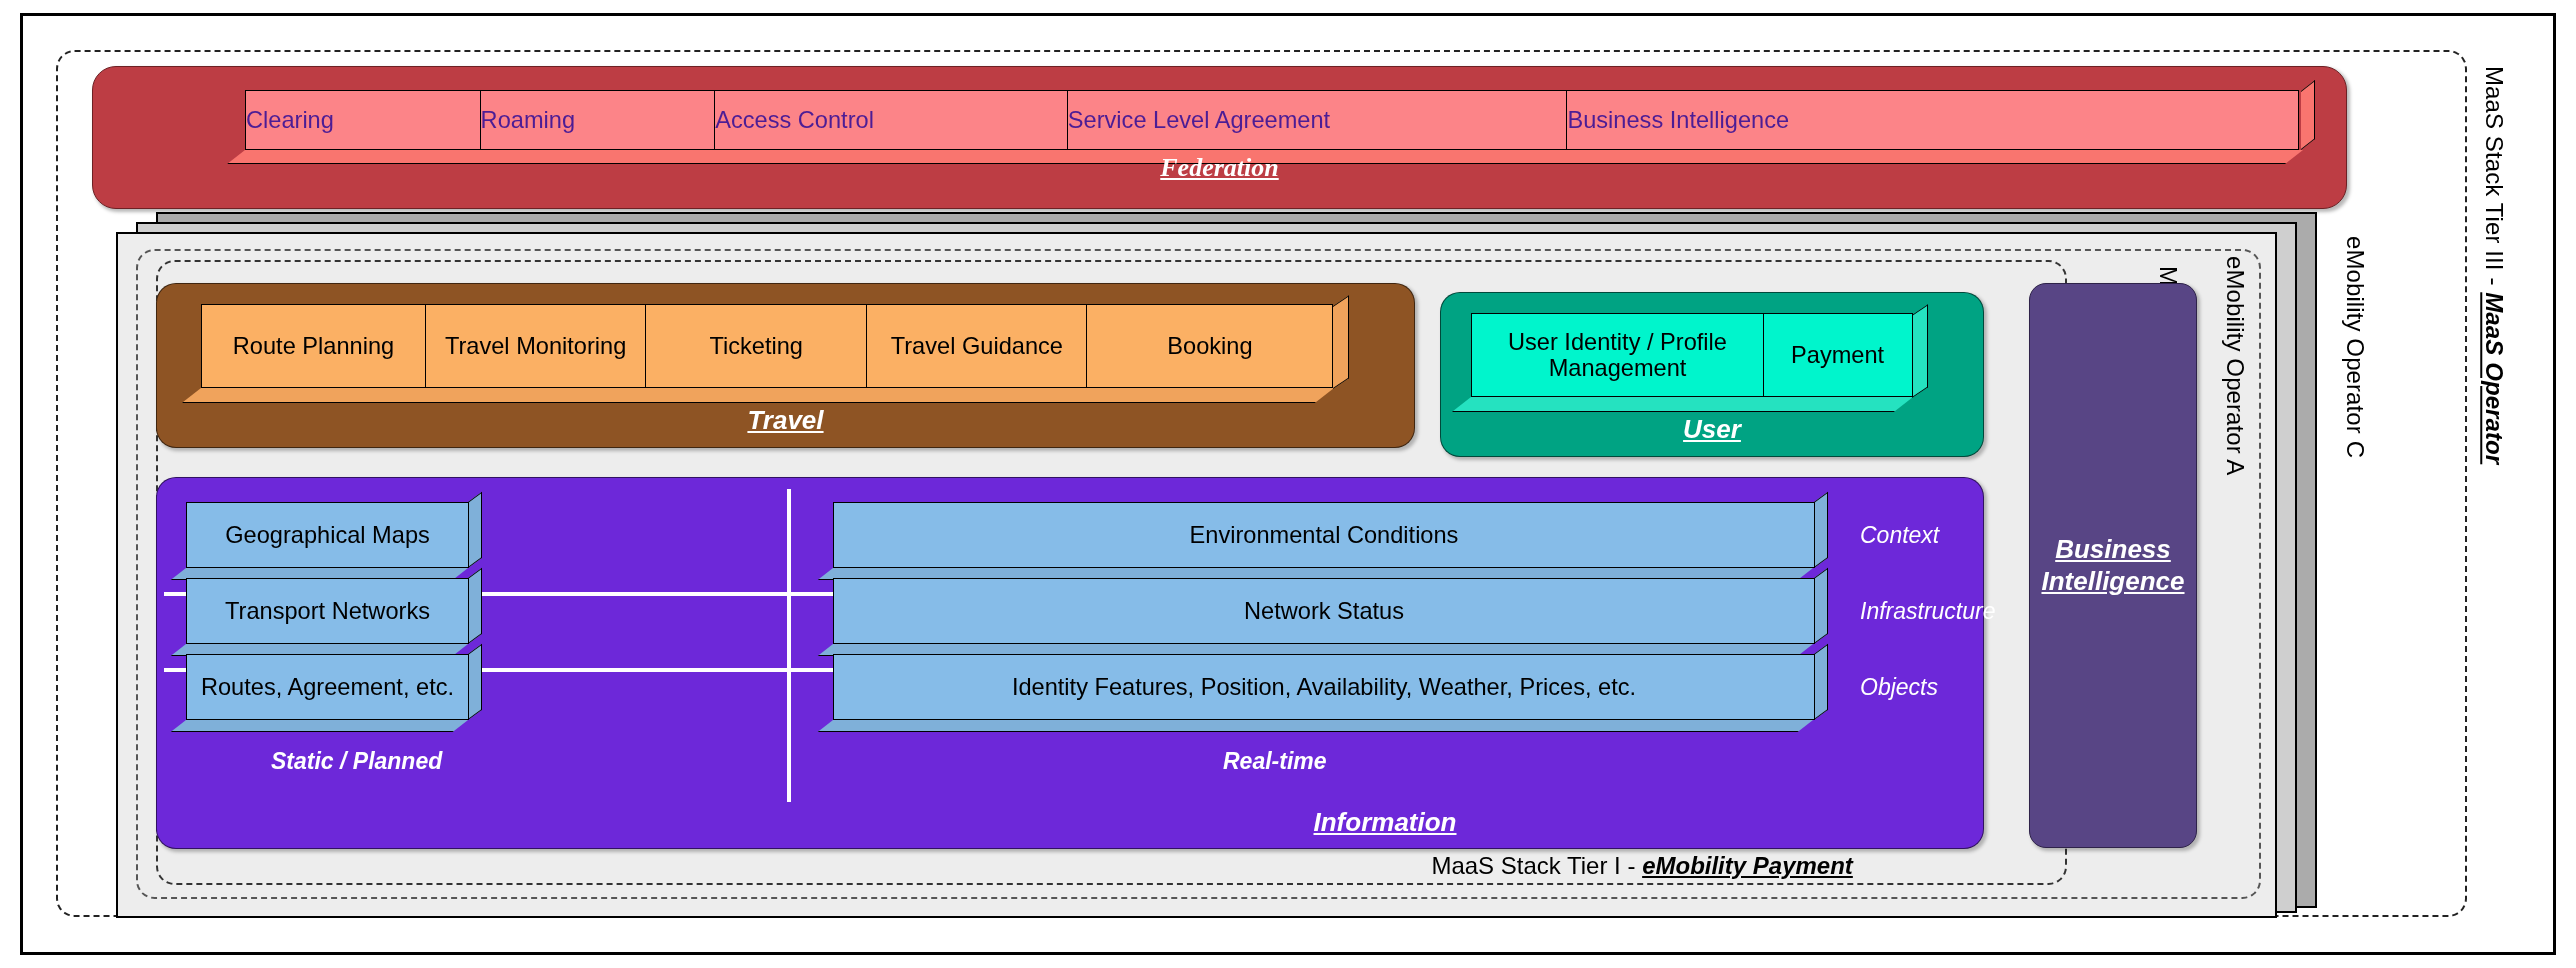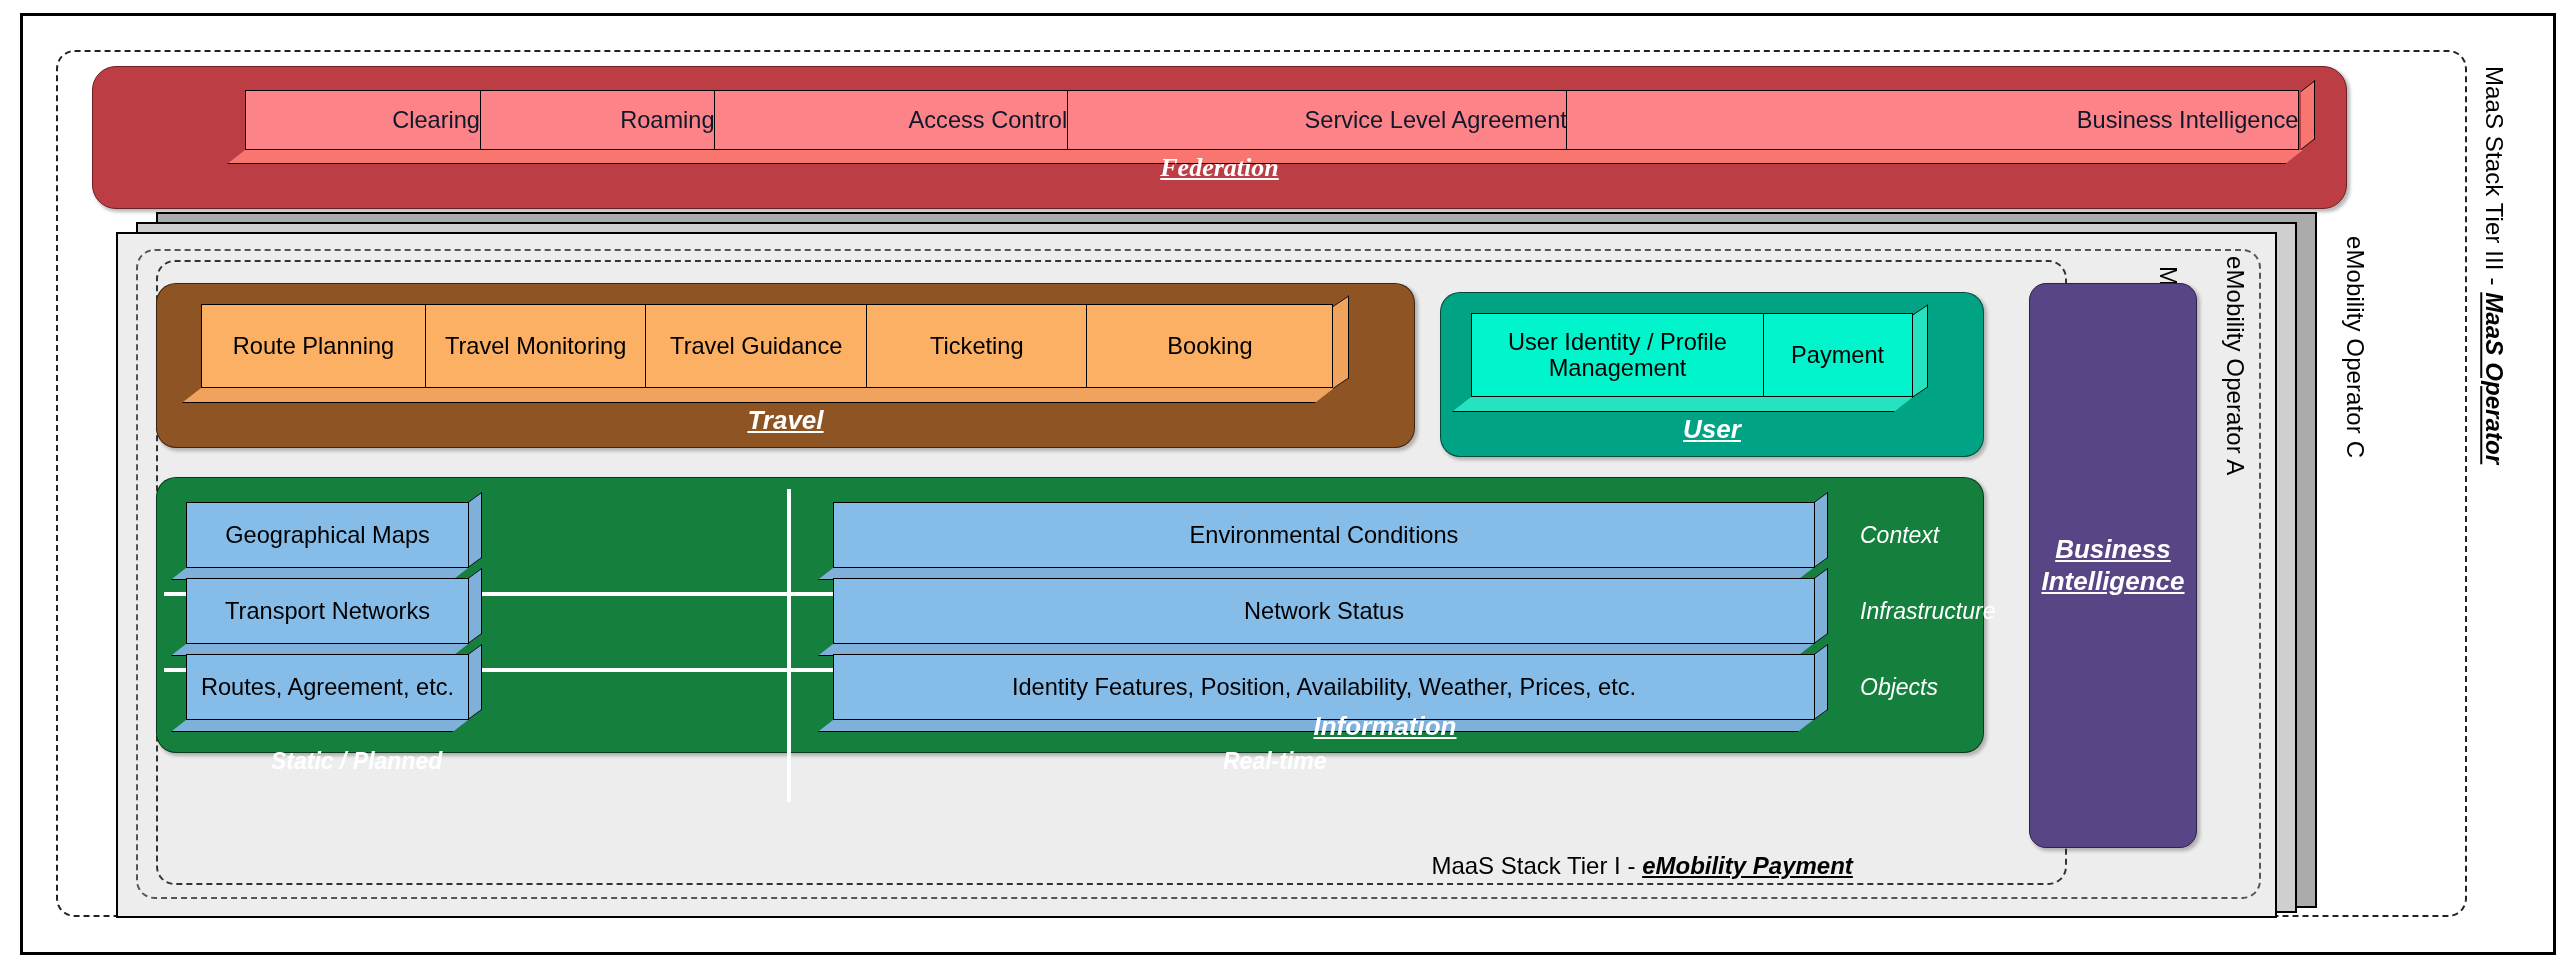--- a/index.html
+++ b/index.html
@@ -12,21 +12,21 @@
   
   .tier3-dashed{position:absolute;left:56px;top:50px;width:2411px;height:867px;border:2.9px dashed #222;border-radius:18.6px;box-sizing:border-box;background:transparent;}
 
   
   .vlabel{position:absolute;writing-mode:vertical-rl;text-orientation:mixed;white-space:nowrap;font-size:24px;color:#000;letter-spacing:0.1px;}
   .vlabel .bold-it{font-weight:bold;font-style:italic;text-decoration:underline;}
 
   
   .fed{position:absolute;left:92px;top:66px;width:2255px;height:143px;background:#bd3d44;border-radius:24px;border:1.4px solid #6d2125;box-shadow:2.1px 2.9px 3.6px rgba(0,0,0,.28);box-sizing:border-box;}
   .fed-row{position:absolute;left:152px;top:23px;height:60px;display:flex;}
-  .fed-item{position:relative;background:#fc8488;border:1.4px solid #000;box-sizing:border-box;display:flex;align-items:center;justify-content:flex-end;font-size:23.6px;color:#0f172a;margin-left:-1.4px;}
+  .fed-item{position:relative;background:#fc8488;border:1.4px solid #000;box-sizing:border-box;display:flex;align-items:center;justify-content:flex-start;font-size:23.6px;color:#4c1d95;margin-left:-1.4px;}
   .fed-item:first-child{margin-left:0;}
   .fed-title{position:absolute;left:0;right:0;top:86px;text-align:center;color:#fff;font-style:italic;font-weight:bold;font-size:26px;text-decoration:underline;font-family:Liberation Serif, serif;}
   
   .fed-3d{position:absolute;left:152px;top:83px;width:2058px;height:13px;background:#f9756f;border-bottom:1.4px solid #000;transform:skewX(-52deg);transform-origin:left top;}
   .fed-3d-right{position:absolute;left:2208px;top:24px;width:14.3px;height:59px;background:#f9756f;border:1.4px solid #000;border-left:none;transform:skewY(-38deg);transform-origin:left top;box-sizing:border-box;}
 
   
   .op-panel{position:absolute;border:2.1px solid #000;box-sizing:border-box;}
   .op-c{left:156px;top:212px;width:2161px;height:696px;background:#ababab;}
   .op-b{left:136px;top:222px;width:2161px;height:691px;background:#cfcfcf;}
@@ -51,21 +51,21 @@
 
   
   .user{left:1440px;top:292px;width:544px;height:165px;background:#00a383;}
   .user-row{position:absolute;left:30px;top:20px;height:84px;display:flex;}
   .user-item{position:relative;background:#00f5cc;border:1.4px solid #000;box-sizing:border-box;display:flex;align-items:center;justify-content:center;text-align:center;font-size:23.6px;line-height:1.12;color:#000;margin-left:-1.4px;padding:0 4.3px;}
   .user-item:first-child{margin-left:0;}
   .user-3d{position:absolute;left:30px;top:104px;width:442px;height:14.3px;background:#25e2c0;border-bottom:1.4px solid #000;transform:skewX(-52deg);transform-origin:left top;}
   .user-3d-right{position:absolute;left:471px;top:21.5px;width:15.7px;height:83px;background:#25e2c0;border:1.4px solid #000;border-left:none;transform:skewY(-34deg);transform-origin:left top;box-sizing:border-box;}
 
   
-  .info{left:156px;top:477px;width:1828px;height:276px;background:#15803d;padding-left:28px;}
+  .info{left:156px;top:477px;width:1828px;height:372px;background:#6d28d9;padding-left:28px;}
   .info-divider{position:absolute;left:630px;top:11.4px;width:3.6px;height:313px;background:#fff;}
   .hline{position:absolute;height:4.3px;background:#fff;}
   .info-box{position:absolute;background:#86bce8;border:1.4px solid #000;box-sizing:border-box;display:flex;align-items:center;justify-content:center;text-align:center;font-size:23.6px;color:#000;}
   .box-3d-b{position:absolute;height:11.4px;background:#7fb0d9;border-bottom:1.4px solid #000;transform:skewX(-52deg);transform-origin:left top;}
   .box-3d-r{position:absolute;width:14.3px;background:#7fb0d9;border:1.4px solid #000;border-left:none;transform:skewY(-36deg);transform-origin:left top;box-sizing:border-box;}
   .info-rowlabel{position:absolute;color:#fff;font-style:italic;font-size:23px;white-space:nowrap;}
   .info-collabel{position:absolute;color:#fff;font-style:italic;font-weight:bold;font-size:23px;white-space:nowrap;}
   .info-title{position:absolute;left:630px;right:0;bottom:10px;text-align:center;color:#fff;font-style:italic;font-weight:bold;font-size:26px;text-decoration:underline;}
 
   
@@ -124,24 +124,24 @@
     <div class="travel-3d"></div>
     <div class="travel-3d-right"></div>
     <div class="travel-row">
       <div class="travel-item" style="width:225px;">
           <span>Route Planning</span>
         </div>
       <div class="travel-item" style="width:222px;">
           <span>Travel Monitoring</span>
         </div>
       <div class="travel-item" style="width:222px;">
+          <span>Ticketing</span>
+        </div>
+      <div class="travel-item" style="width:222px;">
           <span>Travel Guidance</span>
-        </div>
-      <div class="travel-item" style="width:222px;">
-          <span>Ticketing</span>
         </div>
       <div class="travel-item" style="width:247px;">
           <span>Booking</span>
         </div>
     </div>
     <div class="grp-title">Travel</div>
   </div>
 
   <div class="grp user">
     <div class="user-3d"></div>

